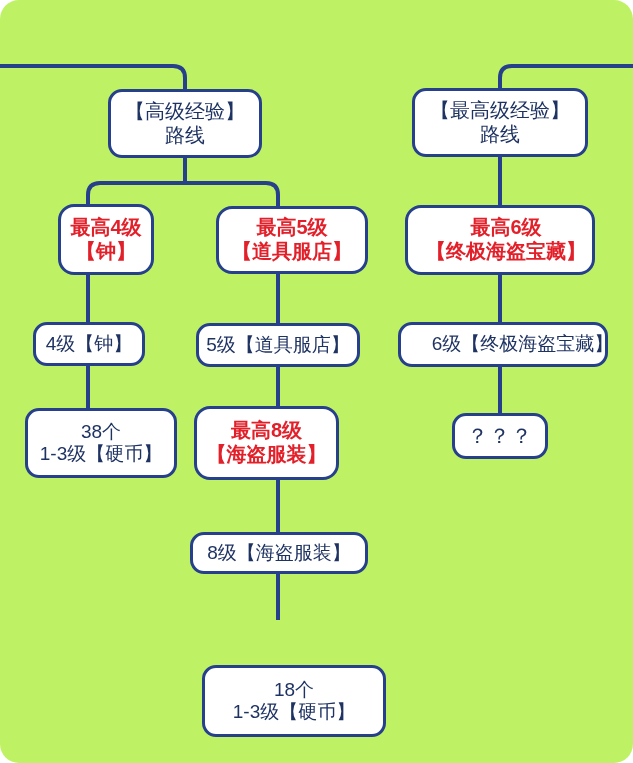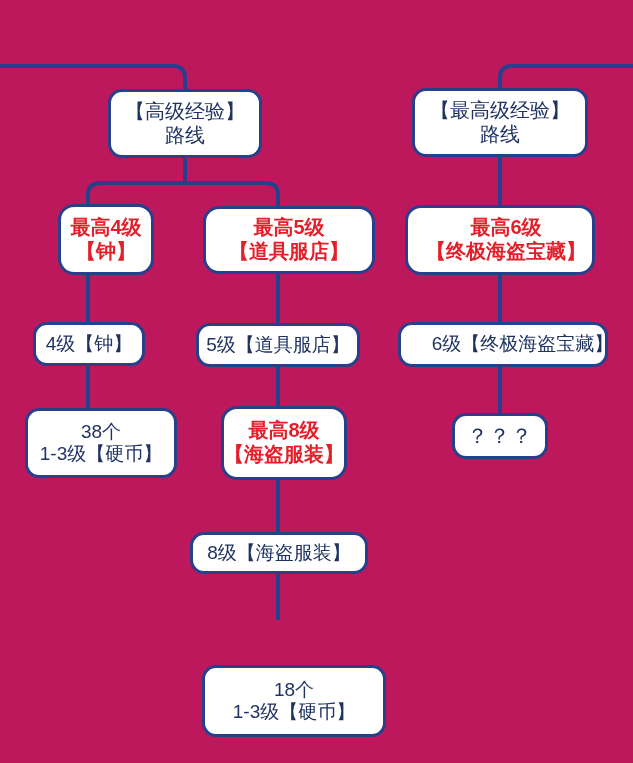--- a/index.html
+++ b/index.html
@@ -7,22 +7,23 @@
     padding: 0;
     background: #ffffff;
   }
   body {
     font-family: "Liberation Sans", "DejaVu Sans", sans-serif;
   }
   #canvas {
     position: relative;
     width: 633px;
     height: 763px;
-    background: #be185d;
+    background: #bef264;
     overflow: hidden;
+    border-radius: 19px;
   }
   #wires {
     position: absolute;
     left: 0;
     top: 0;
     width: 633px;
     height: 763px;
   }
   .node {
     position: absolute;
@@ -103,21 +104,21 @@
   <div class="node route" style="left:412px; top:88px; width:176px; height:69px;align-items:center;">
     <span class="line">【最高级经验】</span>
     <span class="line">路线</span>
   </div>
 
   <div class="node highlight" style="left:42px; top:204px; width:96px; height:71px;margin-left:16px;">
     <span class="line">最高4级</span>
     <span class="line">【钟】</span>
   </div>
 
-  <div class="node highlight" style="left:203px; top:206px; width:172px; height:68px;">
+  <div class="node highlight" style="left:216px; top:206px; width:152px; height:68px;">
     <span class="line">最高5级</span>
     <span class="line">【道具服店】</span>
   </div>
 
   <div class="node highlight" style="left:405px; top:205px; width:190px; height:70px;padding-left:12px;">
     <span class="line">最高6级</span>
     <span class="line">【终极海盗宝藏】</span>
   </div>
 
   <div class="node plain" style="left:33px; top:322px; width:112px; height:44px;">
@@ -130,21 +131,21 @@
 
   <div class="node plain" style="left:398px; top:322px; width:210px; height:45px;padding-left:39px;">
     <span class="line">6级【终极海盗宝藏】</span>
   </div>
 
   <div class="node plain" style="left:25px; top:408px; width:152px; height:70px;">
     <span class="line">38个</span>
     <span class="line">1-3级【硬币】</span>
   </div>
 
-  <div class="node highlight" style="left:221px; top:406px; width:126px; height:74px;">
+  <div class="node highlight" style="left:194px; top:406px; width:145px; height:74px;">
     <span class="line">最高8级</span>
     <span class="line">【海盗服装】</span>
   </div>
 
   <div class="node unknown" style="left:452px; top:413px; width:96px; height:46px;">
     <span class="line">？？？</span>
   </div>
 
   <div class="node plain" style="left:190px; top:532px; width:178px; height:42px;">
     <span class="line">8级【海盗服装】</span>

